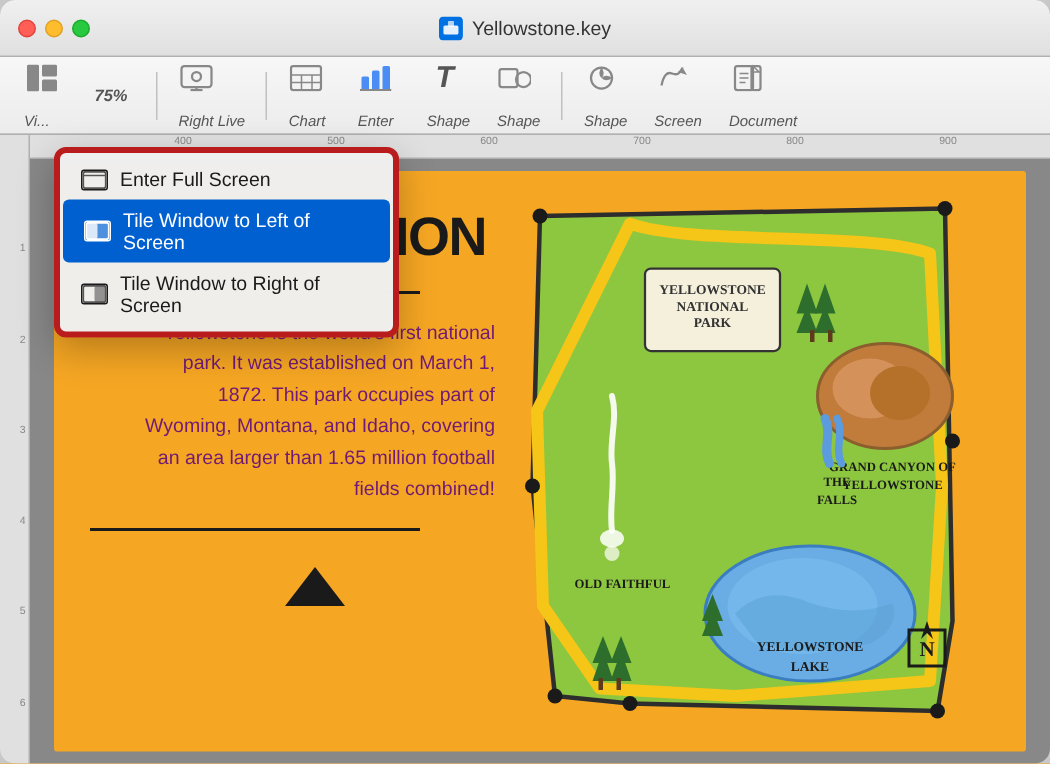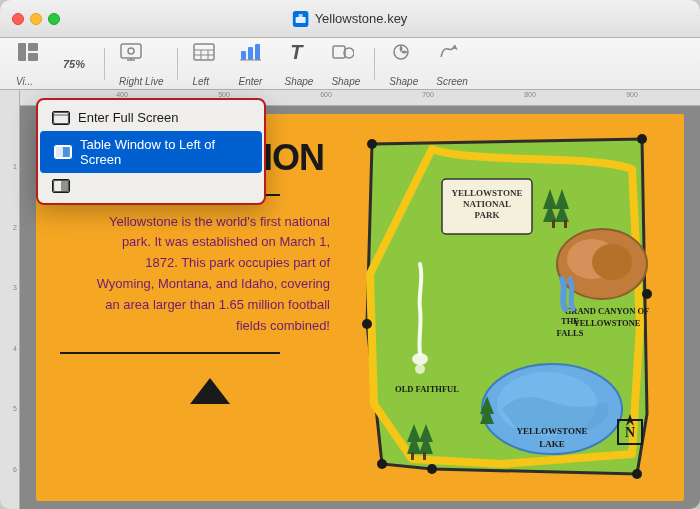--- a/index.html
+++ b/index.html
@@ -152,34 +152,34 @@
     }
     .mountain-icon {
       font-size: 28px;
       text-align: center;
       margin-top: 8px;
     }
 
     
     .map-area {
       position: absolute;
-      right: 12px;
+      right: 24px;
       top: 10px;
       width: 320px;
       height: 370px;
     }
 
     
     .context-menu {
       position: absolute;
       top: 32px;
       left: 32px;
       width: 230px;
       background: rgba(240,240,240,0.98);
-      border: 2px solid #b91c1c;
+      border: 4px solid #b91c1c;
       border-radius: 8px;
       box-shadow: 0 8px 24px rgba(0,0,0,0.25);
       z-index: 100;
       padding: 4px 0;
       backdrop-filter: blur(10px);
     }
     .menu-item {
       display: flex;
       align-items: center;
       padding: 6px 14px;
@@ -285,21 +285,21 @@
     <div class="toolbar-item">
       <div class="toolbar-icon">
         <svg width="22" height="18" viewBox="0 0 22 18">
             <rect x="1" y="1" width="20" height="16" rx="1.5" fill="none" stroke="#888" stroke-width="1.5"></rect>
             <line x1="1" y1="7" x2="21" y2="7" stroke="#888" stroke-width="1"></line>
             <line x1="1" y1="12" x2="21" y2="12" stroke="#888" stroke-width="1"></line>
             <line x1="8" y1="7" x2="8" y2="17" stroke="#888" stroke-width="1"></line>
             <line x1="15" y1="7" x2="15" y2="17" stroke="#888" stroke-width="1"></line>
           </svg>
       </div>
-      <span class="toolbar-label">Left</span>
+      <span class="toolbar-label">Chart</span>
     </div>
     <div class="toolbar-item">
       <div class="toolbar-icon">
         <svg width="22" height="18" viewBox="0 0 22 18">
             <rect x="2" y="8" width="5" height="9" rx="1" fill="#4a8ef5"></rect>
             <rect x="9" y="4" width="5" height="13" rx="1" fill="#4a8ef5"></rect>
             <rect x="16" y="1" width="5" height="16" rx="1" fill="#4a8ef5"></rect>
             <line x1="1" y1="17" x2="22" y2="17" stroke="#888" stroke-width="1.2"></line>
           </svg>
       </div>
@@ -330,20 +330,33 @@
       <span class="toolbar-label">Shape</span>
     </div>
     <div class="toolbar-item">
       <div class="toolbar-icon">
         <svg width="22" height="18" viewBox="0 0 22 18">
             <path d="M4 14 Q6 4 11 6 Q16 8 18 2" fill="none" stroke="#888" stroke-width="1.5"></path>
             <polygon points="18,2 21,7 15,5" fill="#888"></polygon>
           </svg>
       </div>
       <span class="toolbar-label">Screen</span>
+    </div>
+    <div class="toolbar-item">
+      <div class="toolbar-icon">
+        <svg width="22" height="18" viewBox="0 0 22 18">
+            <rect x="3" y="1" width="12" height="16" rx="1.5" fill="none" stroke="#888" stroke-width="1.5"></rect>
+            <line x1="6" y1="6" x2="12" y2="6" stroke="#888" stroke-width="1"></line>
+            <line x1="6" y1="9" x2="12" y2="9" stroke="#888" stroke-width="1"></line>
+            <line x1="6" y1="12" x2="10" y2="12" stroke="#888" stroke-width="1"></line>
+            <path d="M15 1 L19 5 L15 5Z" fill="none" stroke="#888" stroke-width="1"></path>
+            <rect x="14" y="1" width="6" height="16" rx="1.5" fill="none" stroke="#888" stroke-width="1.5"></rect>
+          </svg>
+      </div>
+      <span class="toolbar-label">Document</span>
     </div>
   </div>
 </div>
 
 <div class="content-area">
 
   <div class="ruler-v" style="width:20px;background:#e0e0e0;border-right:1px solid #b0b0b0;position:relative;">
     <div style="position:absolute;top:16px;left:0;right:0;bottom:0;">
       <span class="ruler-v-num" style="top:15%;">1</span>
       <span class="ruler-v-num" style="top:30%;">2</span>
@@ -466,25 +479,26 @@
         </div>
         <span>Enter Full Screen</span>
       </div>
       <div class="menu-item selected">
         <div class="menu-item-icon">
           <svg width="16" height="12" viewBox="0 0 16 12">
             <rect x="0.5" y="0.5" width="15" height="11" rx="1.5" fill="rgba(255,255,255,0.3)" stroke="white" stroke-width="1.2"></rect>
             <rect x="0.5" y="0.5" width="7.5" height="11" rx="1.5" fill="white" opacity="0.8"></rect>
           </svg>
         </div>
-        <span>Table Window to Left of Screen</span>
+        <span>Tile Window to Left of Screen</span>
       </div>
       <div class="menu-item">
         <div class="menu-item-icon">
           <svg width="16" height="12" viewBox="0 0 16 12">
             <rect x="0.5" y="0.5" width="15" height="11" rx="1.5" fill="none" stroke="#555" stroke-width="1.2"></rect>
             <rect x="8" y="0.5" width="7.5" height="11" rx="1.5" fill="#555" opacity="0.6"></rect>
           </svg>
         </div>
+        <span>Tile Window to Right of Screen</span>
       </div>
     </div>
   </div>
 </div>
 
 </body></html>

